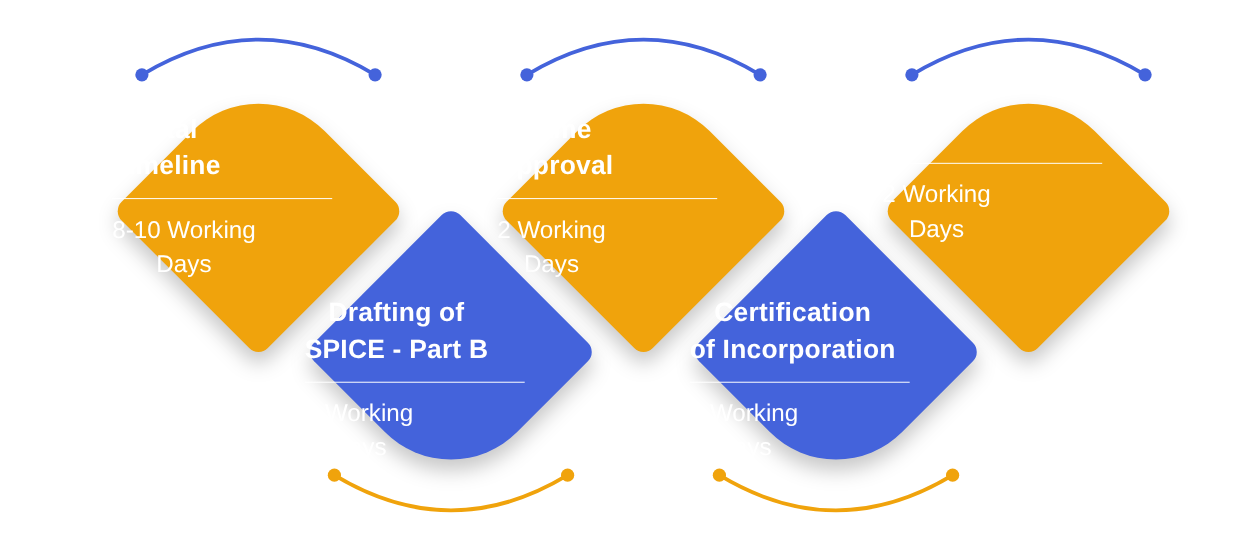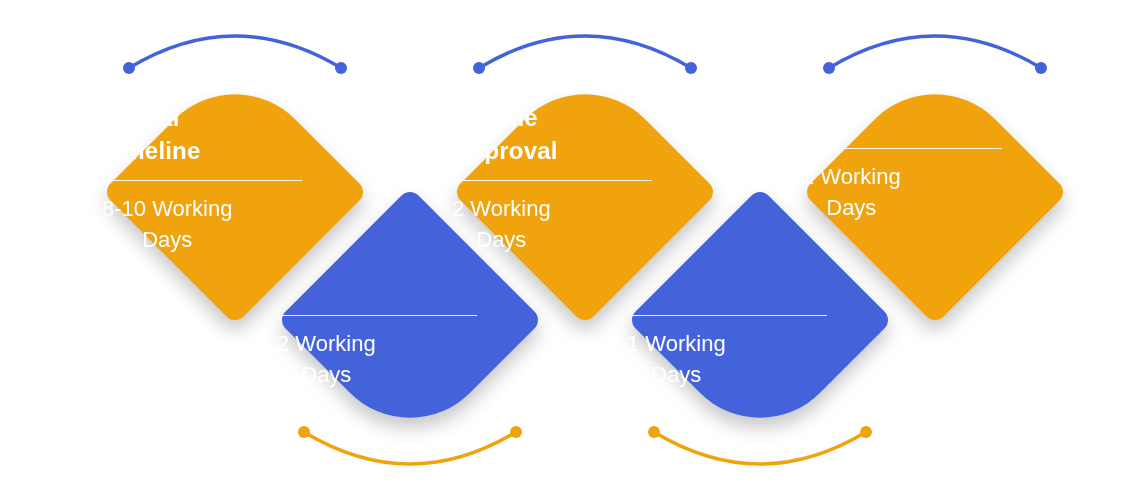--- a/index.html
+++ b/index.html
@@ -132,36 +132,40 @@
       <div class="duration">2 Working
 Days</div>
     </div>
   </div>
 
   <div class="step">
     <div class="diamond-wrap" style="left:277px; top:187px;">
       <div class="diamond blue"></div>
     </div>
     <div class="content down" style="left:277px; top:187px;">
+      <div class="title">Drafting of
+SPICE - Part B</div>
       <div class="divider"></div>
       <div class="duration">2 Working
 Days</div>
     </div>
     <svg class="arc arc-bottom" style="left:295px; top:418px;" width="230" height="72" viewBox="0 0 230 72">
       <path d="M9 14 Q115 78 221 14"></path>
       <circle cx="9" cy="14" r="6"></circle>
       <circle cx="221" cy="14" r="6"></circle>
     </svg>
   </div>
 
   <div class="step">
     <div class="diamond-wrap" style="left:627px; top:187px;">
       <div class="diamond blue"></div>
     </div>
     <div class="content down" style="left:627px; top:187px;">
+      <div class="title">Certification
+of Incorporation</div>
       <div class="divider"></div>
       <div class="duration">1 Working
 Days</div>
     </div>
     <svg class="arc arc-bottom" style="left:645px; top:418px;" width="230" height="72" viewBox="0 0 230 72">
       <path d="M9 14 Q115 78 221 14"></path>
       <circle cx="9" cy="14" r="6"></circle>
       <circle cx="221" cy="14" r="6"></circle>
     </svg>
   </div>

